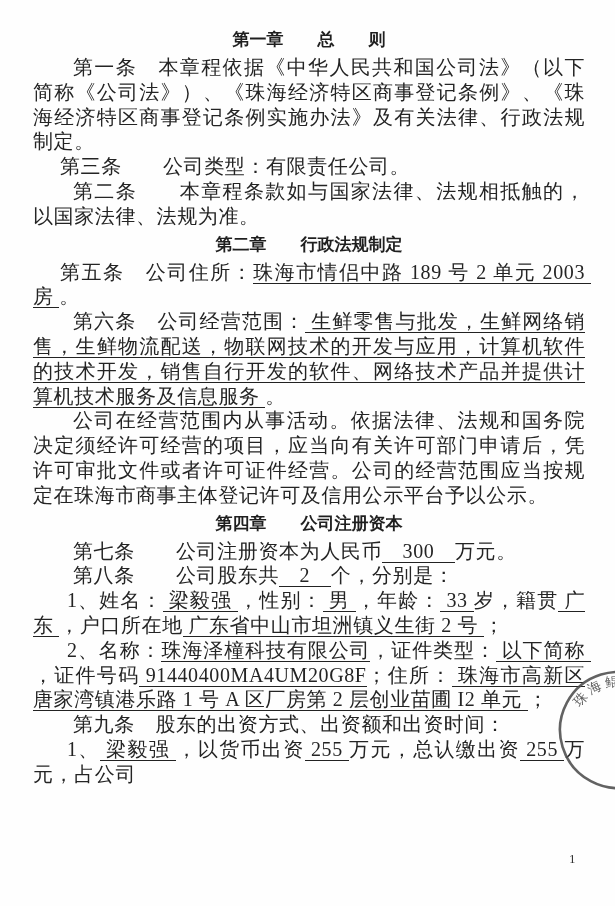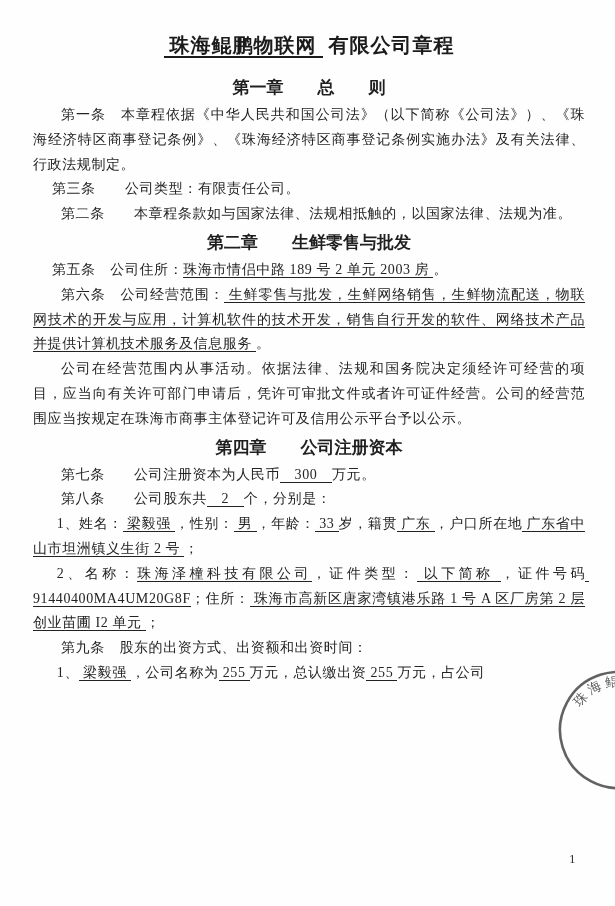--- a/index.html
+++ b/index.html
@@ -30,21 +30,21 @@
     margin:2px 0;
     font-size:17px;
     line-height:27px;
     font-weight:bold;
     text-align:center;
     color:#1f1f1f;
     white-space:pre-wrap;
   }
   p.para{
     margin:0;
-    font-size:14px;
+    font-size:20px;
     line-height:24.8px;
     letter-spacing:0.6px;
     text-align:justify;
     white-space:pre-wrap;
     text-indent:2em;
   }
   p.para-sm{text-indent:1.35em;}
   p.item{text-indent:1.7em;font-family:Liberation Serif, serif;}
   .underline{
     border-bottom:1.5px solid #222;
@@ -60,37 +60,36 @@
     left:548px;top:660px;
     opacity:0.88;
   }
 </style>
 </head>
 <body>
 
 <div class="page">
 
   <div class="content">
-    <h1 class="doc-title" id="doc-title"><span class="underline"> 珠海鲲鹏物联网 </span><span class="run"> 有限公司章程</span></h1>
     <div id="doc-body">
         <h2 class="chapter"><span class="run">第一章　　总　　则</span></h2>
         <p class="para"><span class="run">第一条　本章程依据《中华人民共和国公司法》（以下简称《公司法》）、《珠海经济特区商事登记条例》、《珠海经济特区商事登记条例实施办法》及有关法律、行政法规制定。</span></p>
         <p class="para para-sm"><span class="run">第三条　　公司类型：有限责任公司。</span></p>
         <p class="para"><span class="run">第二条　　本章程条款如与国家法律、法规相抵触的，以国家法律、法规为准。</span></p>
-        <h2 class="chapter"><span class="run">第二章　　生鲜零售与批发</span></h2>
+        <h2 class="chapter"><span class="run">第二章　　行政法规制定</span></h2>
         <p class="para para-sm"><span class="run">第五条　公司住所：</span><span class="underline">珠海市情侣中路 189 号 2 单元 2003 房 </span><span class="run">。</span></p>
         <p class="para"><span class="run">第六条　公司经营范围：</span><span class="underline"> 生鲜零售与批发，生鲜网络销售，生鲜物流配送，物联网技术的开发与应用，计算机软件的技术开发，销售自行开发的软件、网络技术产品并提供计算机技术服务及信息服务 </span><span class="run">。</span></p>
         <p class="para"><span class="run">公司在经营范围内从事活动。依据法律、法规和国务院决定须经许可经营的项目，应当向有关许可部门申请后，凭许可审批文件或者许可证件经营。公司的经营范围应当按规定在珠海市商事主体登记许可及信用公示平台予以公示。</span></p>
         <h2 class="chapter"><span class="run">第四章　　公司注册资本</span></h2>
         <p class="para"><span class="run">第七条　　公司注册资本为人民币</span><span class="underline">　300　</span><span class="run">万元。</span></p>
         <p class="para"><span class="run">第八条　　公司股东共</span><span class="underline">　2　</span><span class="run">个，分别是：</span></p>
         <p class="para item"><span class="run">1、姓名：</span><span class="underline"> 梁毅强 </span><span class="run">，性别：</span><span class="underline"> 男 </span><span class="run">，年龄：</span><span class="underline"> 33 </span><span class="run">岁，籍贯</span><span class="underline"> 广东 </span><span class="run">，户口所在地</span><span class="underline"> 广东省中山市坦洲镇义生街 2 号 </span><span class="run">；</span></p>
         <p class="para item"><span class="run">2、名称：</span><span class="underline">珠海泽橦科技有限公司</span><span class="run">，证件类型：</span><span class="underline"> 以下简称 </span><span class="run">，证件号码</span><span class="underline"> 91440400MA4UM20G8F</span><span class="run">；住所：</span><span class="underline"> 珠海市高新区唐家湾镇港乐路 1 号 A 区厂房第 2 层创业苗圃 I2 单元 </span><span class="run">；</span></p>
         <p class="para"><span class="run">第九条　股东的出资方式、出资额和出资时间：</span></p>
-        <p class="para item"><span class="run">1、</span><span class="underline"> 梁毅强 </span><span class="run">，公司名称为</span><span class="underline"> 255 </span><span class="run">万元，总认缴出资</span><span class="underline"> 255 </span><span class="run">万元，占公司</span></p>
+        <p class="para item"><span class="run">1、</span><span class="underline"> 梁毅强 </span><span class="run">，以货币出资</span><span class="underline"> 255 </span><span class="run">万元，总认缴出资</span><span class="underline"> 255 </span><span class="run">万元，占公司</span></p>
       </div>
   </div>
 
   <svg class="seal" width="140" height="140" viewBox="0 0 140 140">
     <g transform="rotate(28 70 70)">
       <circle cx="70" cy="70" r="58" fill="none" stroke="#4d4d4d" stroke-width="2.6"></circle>
       <path id="sealPath" d="M 26 70 a 44 44 0 1 1 88 0 a 44 44 0 1 1 -88 0" fill="none"></path>
       <text font-size="13.5" fill="#4a4a4a" letter-spacing="3" font-family="Liberation Serif, DejaVu Serif, serif">
         <textPath href="#sealPath" startOffset="2">珠海鲲鹏物联网有限公司</textPath>
       </text>

